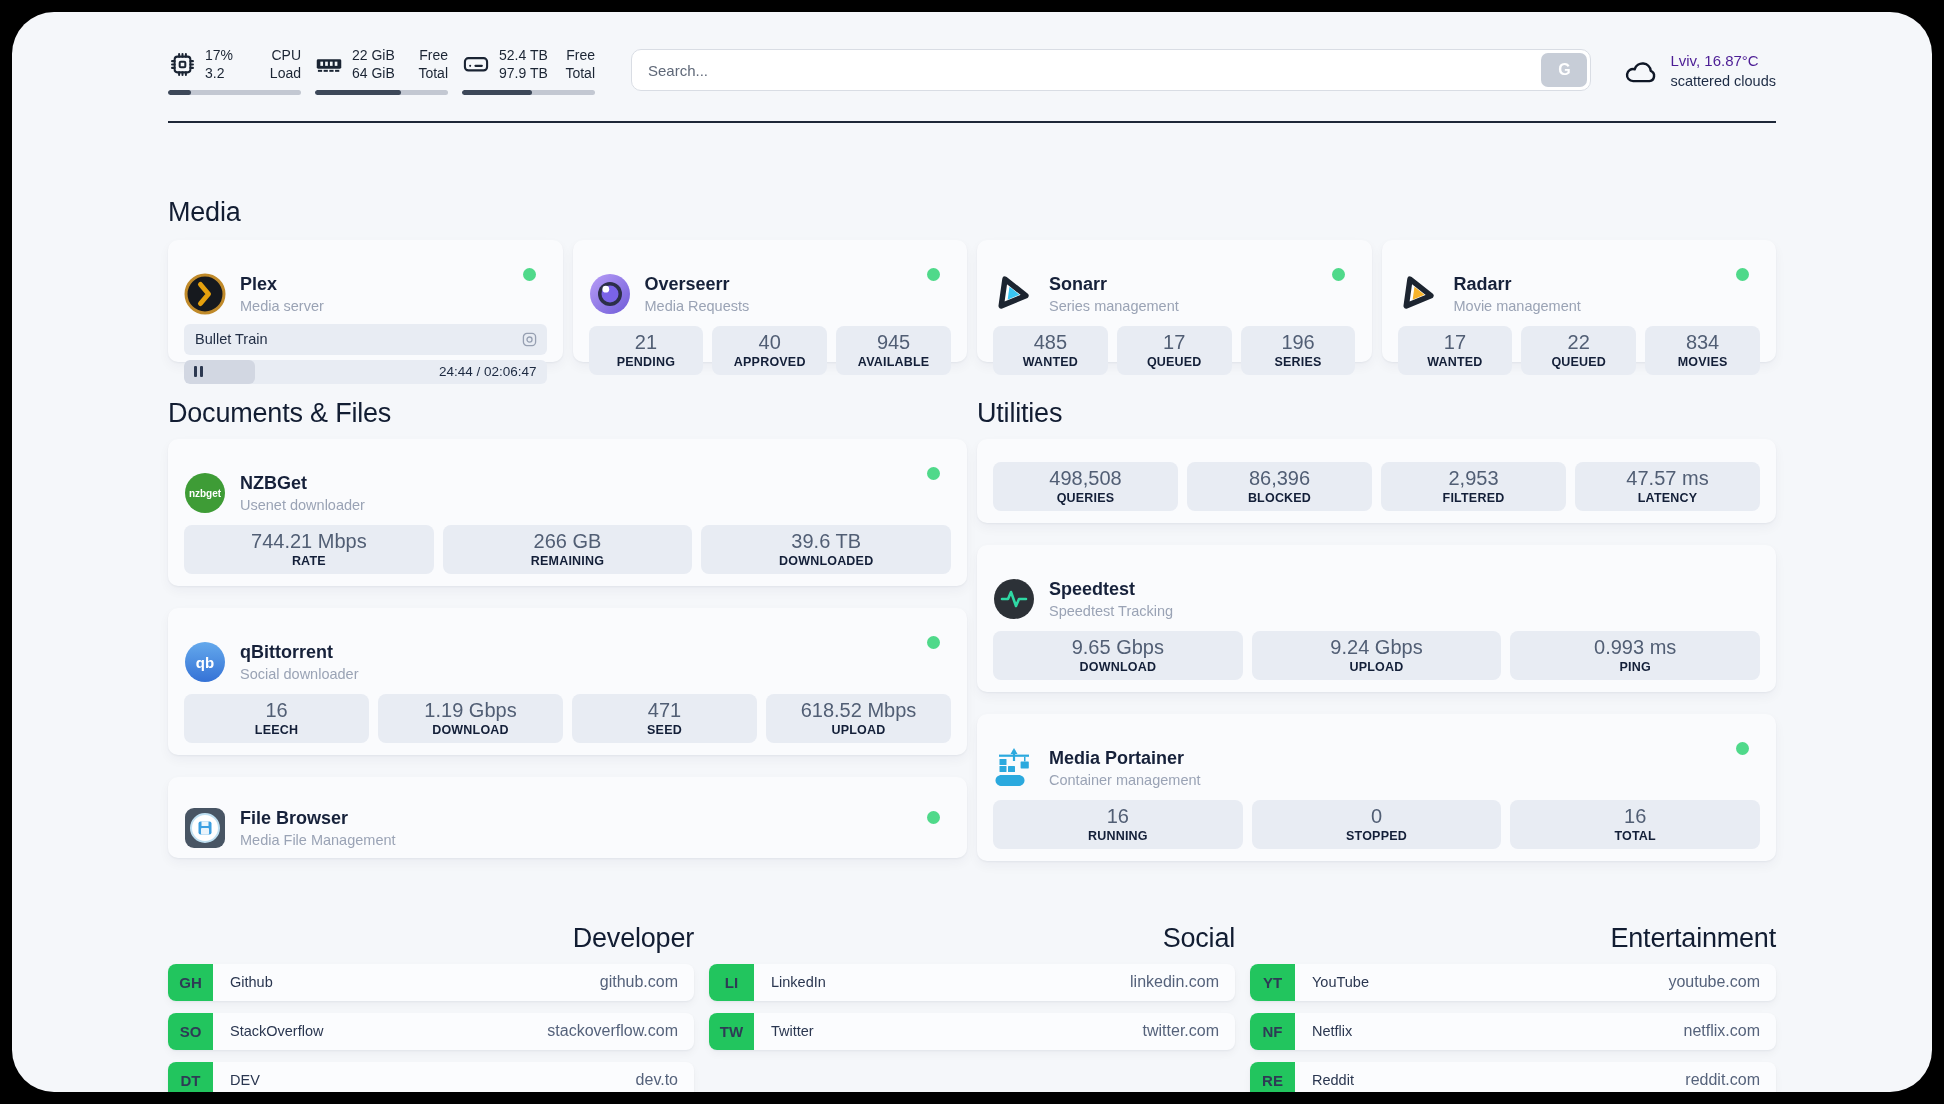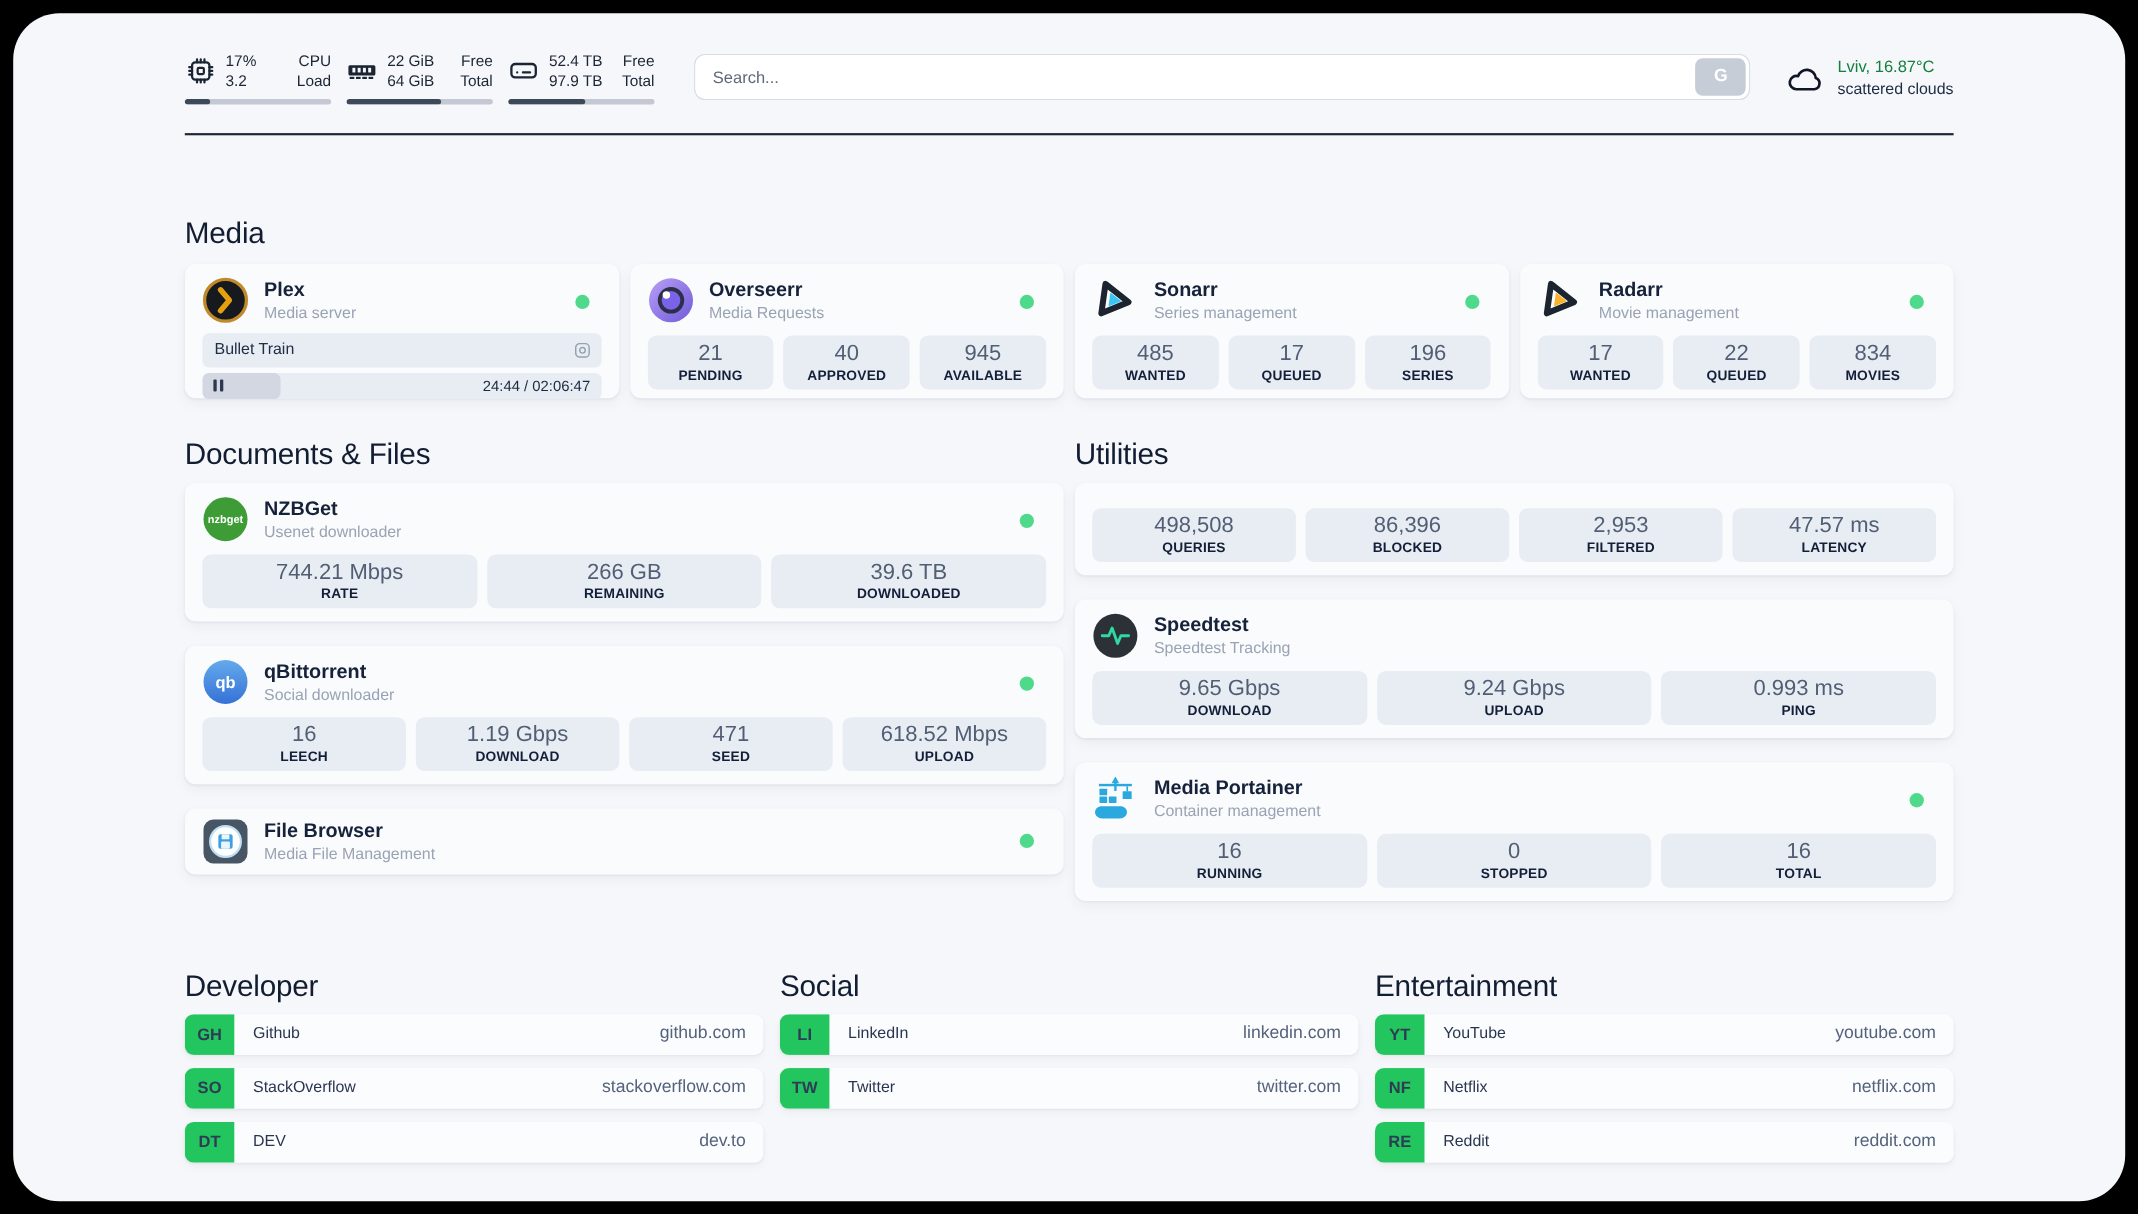--- a/index.html
+++ b/index.html
@@ -20,33 +20,33 @@
   .metric-fill { height:100%; background:#3d4859; border-radius:3px; }
 
   .search-wrap { flex:1; position:relative; margin-left:22px; }
   .search { width:100%; height:42px; border:1.5px solid #d9dde4; border-radius:10px; background:#fff; padding:0 64px 0 16px; font-size:15px; color:#2a3447; outline:none; font-family:inherit; }
   .search::placeholder { color:#5f6878; }
   .g-btn { position:absolute; top:4px; right:4px; bottom:4px; width:46px; background:#c7cdd7; border:none; border-radius:7px; color:#fff; font-weight:700; font-size:16px; display:flex; align-items:center; justify-content:center; cursor:pointer; font-family:inherit; }
 
   .weather { display:flex; align-items:center; gap:11px; margin-left:18px; flex:none; }
   .weather svg { display:block; }
   .weather-text { line-height:1.4; }
-  .weather-line1 { font-size:15px; color:#15803d; }
+  .weather-line1 { font-size:15px; color:#4c1d95; }
   .weather-line2 { font-size:14.5px; color:#1d2b44; }
 
   .divider { border:none; border-top:2px solid #1e2838; margin-top:26px; }
 
   
   .section-title { font-size:27px; font-weight:400; color:#121d32; letter-spacing:-0.2px; line-height:31px; }
   .media-section { margin-top:74px; }
   .grid4 { display:grid; grid-template-columns:repeat(4,1fr); gap:10px; margin-top:12px; }
 
   .card { background:#fafbfd; border-radius:10px; padding:12px 16px; position:relative; box-shadow:0 1px 2px rgba(16,30,60,.05), 0 5px 12px rgba(16,30,60,.045); cursor:pointer; }
   .media-card { height:122px; }
-  .card-head { display:flex; align-items:center; gap:14px; }
+  .card-head { display:flex; align-items:center; gap:14px;margin-top:21px; }
   .app-icon { width:42px; height:42px; flex:none; }
   .app-icon svg { display:block; width:42px; height:42px; }
   .card-title { font-size:18px; font-weight:600; color:#16213a; line-height:1.2; }
   .card-sub { font-size:14.5px; color:#9aa3b5; margin-top:3px; }
   .status-dot { position:absolute; top:28px; right:27px; width:13px; height:13px; border-radius:50%; background:#4fd98a; }
   .slim-card .status-dot { top:50%; margin-top:-6.5px; }
 
   .stats { display:flex; gap:9px; margin-top:11px; }
   .stat { flex:1; background:#e8ecf3; border-radius:8px; text-align:center; padding:5px 4px 6px; }
   .stat-value { font-size:20px; color:#515e74; }
@@ -60,21 +60,21 @@
   .player-fill { position:absolute; left:0; top:0; bottom:0; background:#d2d7e2; border-radius:6px; }
   .pause { position:relative; margin-left:10px; display:flex; gap:3px; }
   .pause i { width:3px; height:11px; background:#2c3850; border-radius:1px; display:block; }
   .ptime { position:relative; margin-left:auto; padding-right:10px; }
 
   .twocol { display:grid; grid-template-columns:1fr 1fr; gap:10px; margin-top:36px; align-items:start; }
   .col-cards { display:flex; flex-direction:column; gap:22px; margin-top:10px; }
   .slim-card { padding:9px 16px; }
 
   
-  .bottom { display:grid; grid-template-columns:repeat(3,1fr); gap:15px; margin-top:62px; }
+  .bottom { display:grid; grid-template-columns:repeat(3,1fr); gap:15px; margin-top:62px;text-align:right; }
   .bm-list { display:flex; flex-direction:column; gap:12px; margin-top:10px; }
   .bm-row { display:flex; height:37px; background:#fbfcfe; border-radius:8px; overflow:hidden; box-shadow:0 1px 2px rgba(16,30,60,.05), 0 4px 9px rgba(16,30,60,.04); cursor:pointer; }
   .bm-abbr { width:45px; flex:none; background:#22c55e; color:#2e3b55; font-size:15px; font-weight:600; display:flex; align-items:center; justify-content:center; }
   .bm-name { display:flex; align-items:center; padding-left:17px; font-size:14.5px; color:#2a3650; }
   .bm-url { margin-left:auto; display:flex; align-items:center; padding-right:16px; font-size:16px; color:#55627b; }
 </style>
 </head>
 <body>
 
 <div class="panel">

